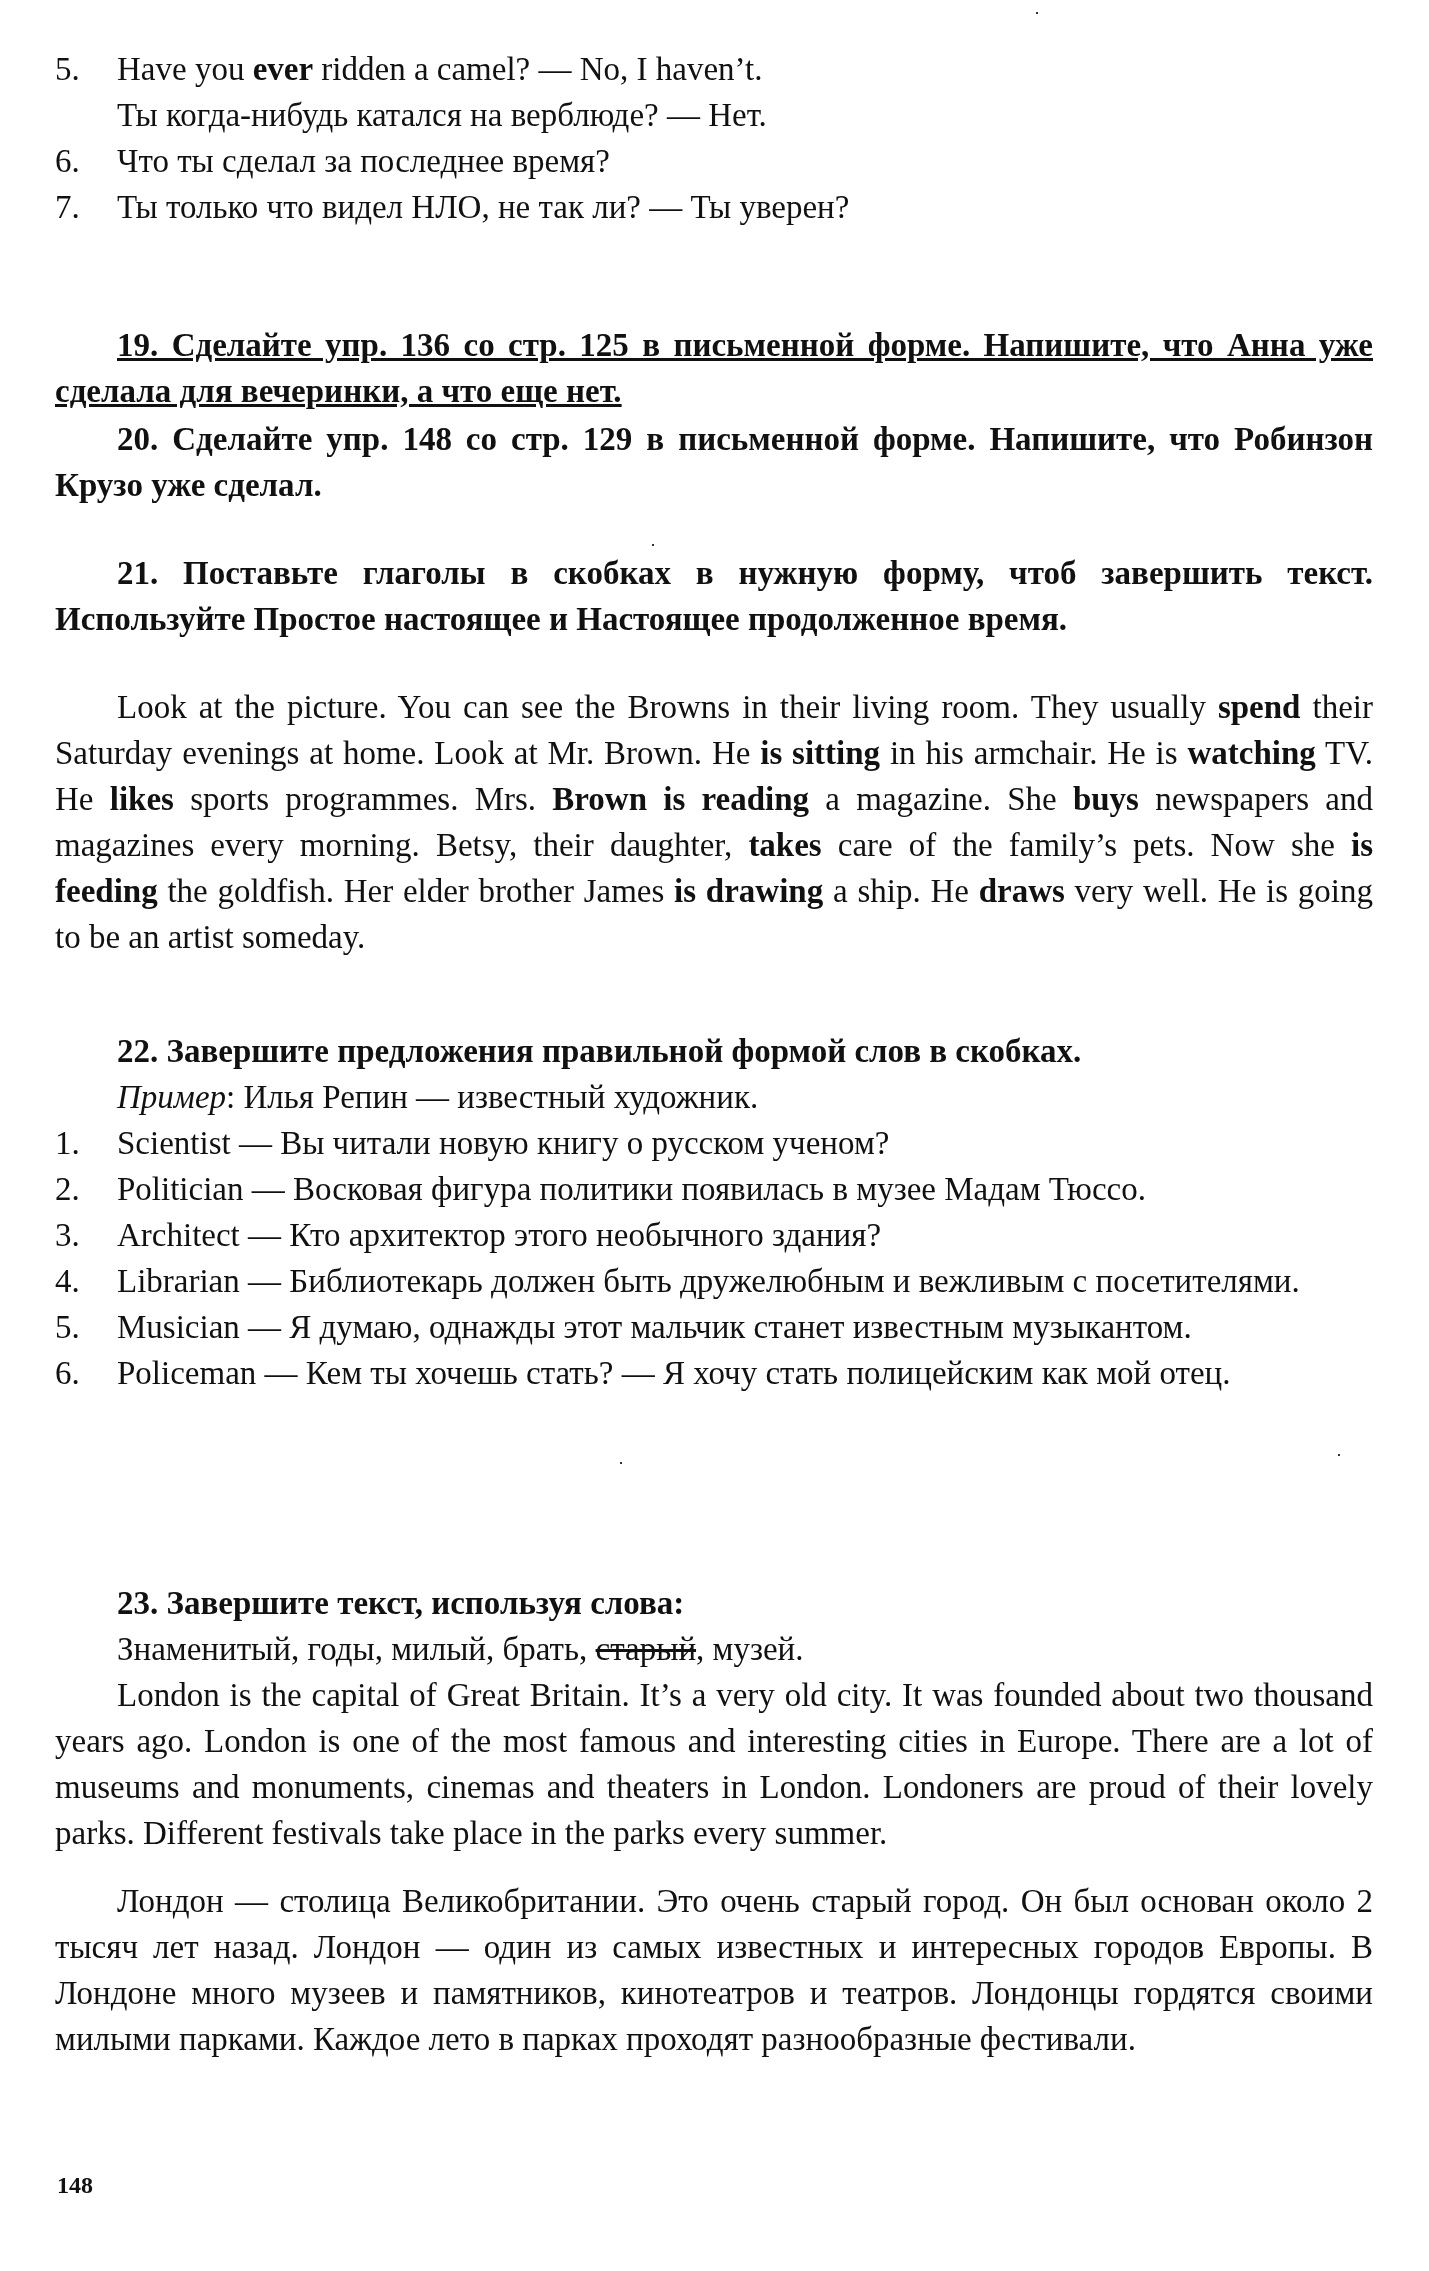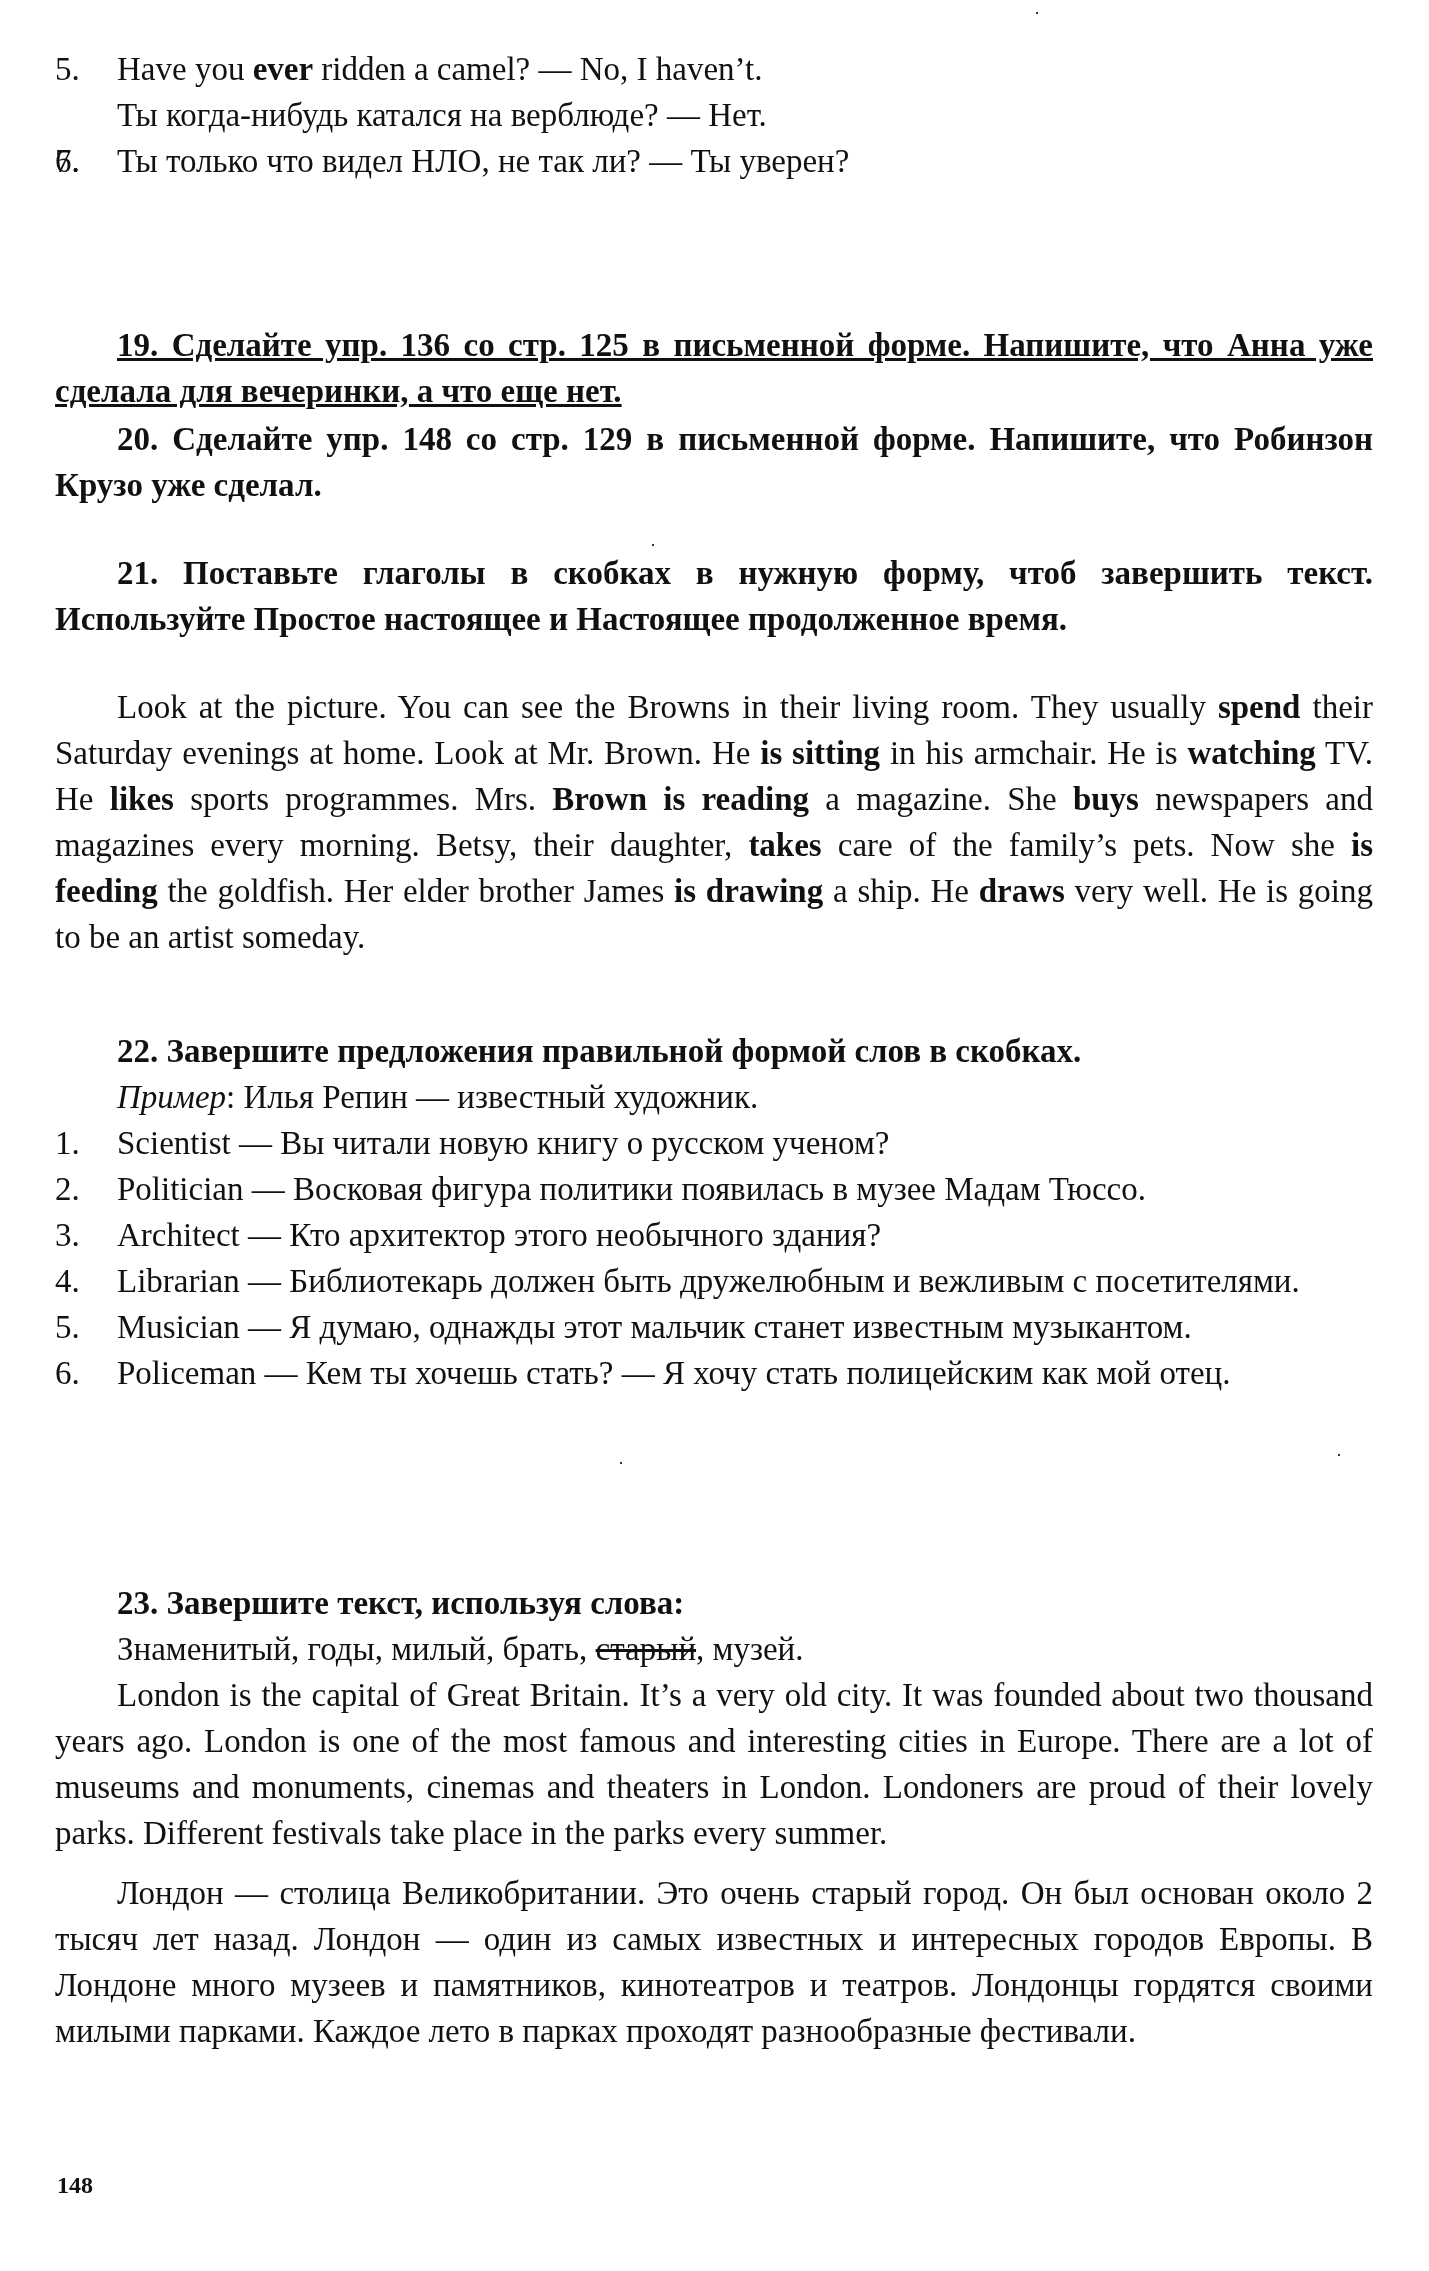--- a/index.html
+++ b/index.html
@@ -24,20 +24,21 @@
 <body>
 
 <div class="blk numlist" style="top:46px;">
   <div class="item">
     <span class="num">5.</span>
     <span class="line"><span>Have you </span><b>ever</b><span> ridden a camel? — No, I haven’t.</span></span>
     <span class="line">Ты когда-нибудь катался на верблюде? — Нет.</span>
   </div>
   <div class="item">
     <span class="num">6.</span>
+    <span class="line">Что ты сделал за последнее время?</span>
   </div>
   <div class="item">
     <span class="num">7.</span>
     <span class="line">Ты только что видел НЛО, не так ли? — Ты уверен?</span>
   </div>
 </div>
 
 <div class="blk head noindent-last" style="top:322px;text-decoration:underline;">19. Сделайте упр. 136 со стр. 125 в письменной форме. Напишите, что Анна уже сделала для вечеринки, а что еще нет.</div>
 
 <div class="blk head noindent-last" style="top:416px;">20. Сделайте упр. 148 со стр. 129 в письменной форме. Напишите, что Робинзон Крузо уже сделал.</div>
@@ -75,21 +76,21 @@
         <span class="num">6.</span>
         <span class="line just">Policeman — Кем ты хочешь стать? — Я хочу стать полицейским как мой отец.</span>
       </div>
   </div>
 </div>
 
 <div class="blk" style="top:1580px;">
   <div class="head plain" style="text-indent:0;">23. Завершите текст, используя слова:</div>
   <div class="plain" id="word-bank"><span>Знаменитый</span>, <span>годы</span>, <span>милый</span>, <span>брать</span>, <s>старый</s>, <span>музей</span>.</div>
   <div class="para">London is the capital of Great Britain. It’s a very old city. It was founded about two thousand years ago. London is one of the most famous and interesting cities in Europe. There are a lot of museums and monuments, cinemas and theaters in London. Londoners are proud of their lovely parks. Different festivals take place in the parks every summer.</div>
-  <div class="para" style="margin-top:14px;">Лондон — столица Великобритании. Это очень старый город. Он был основан около 2 тысяч лет назад. Лондон — один из самых известных и интересных городов Европы. В Лондоне много музеев и памятников, кинотеатров и театров. Лондонцы гордятся своими милыми парками. Каждое лето в парках проходят разнообразные фестивали.</div>
+  <div class="para" style="margin-top:22px;">Лондон — столица Великобритании. Это очень старый город. Он был основан около 2 тысяч лет назад. Лондон — один из самых известных и интересных городов Европы. В Лондоне много музеев и памятников, кинотеатров и театров. Лондонцы гордятся своими милыми парками. Каждое лето в парках проходят разнообразные фестивали.</div>
 </div>
 
 <div class="pagenum">148</div>
 
 <div class="speck" style="left:1036px;top:12px;"></div>
 <div class="speck" style="left:652px;top:544px;"></div>
 <div class="speck" style="left:620px;top:1462px;"></div>
 <div class="speck" style="left:1338px;top:1454px;"></div>
 
 </body></html>

